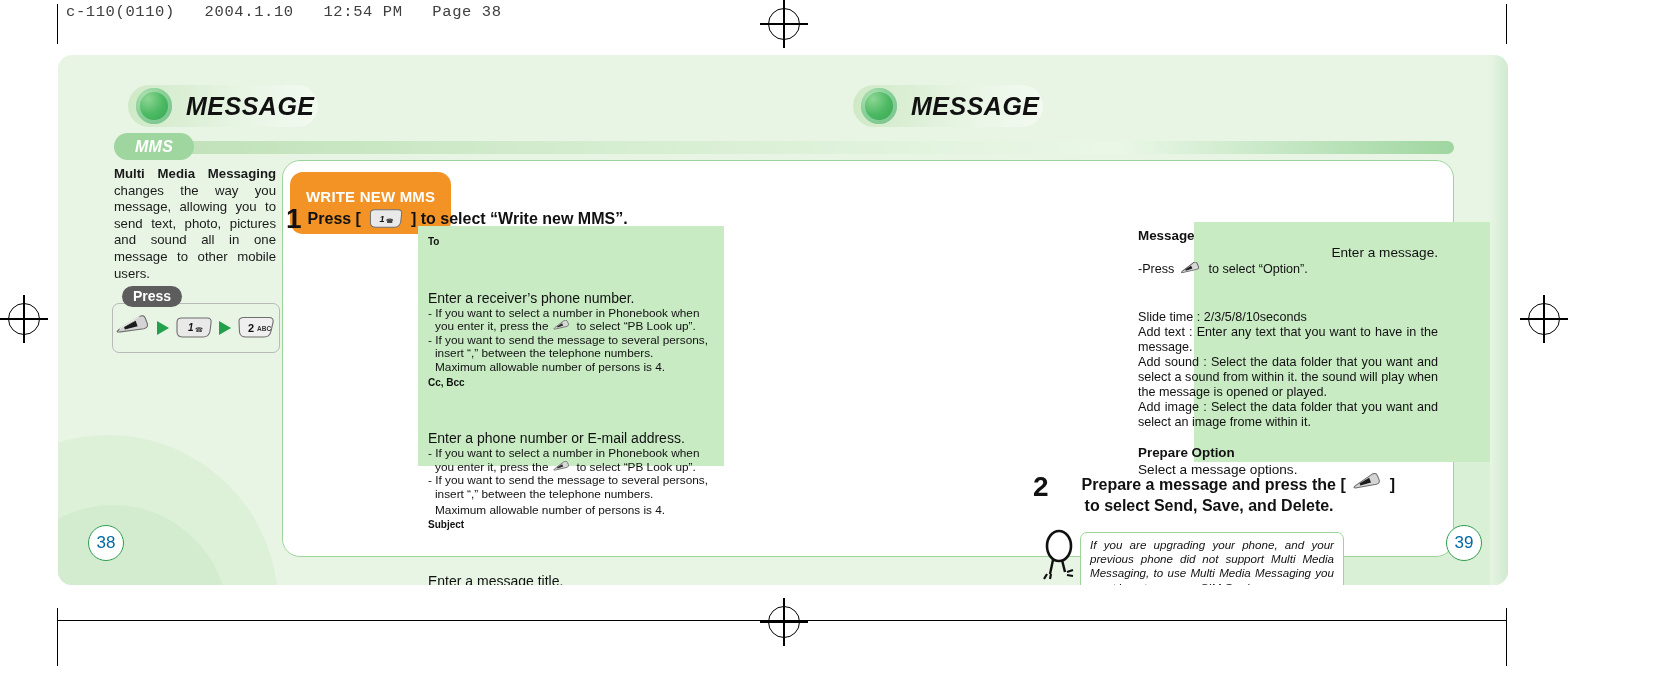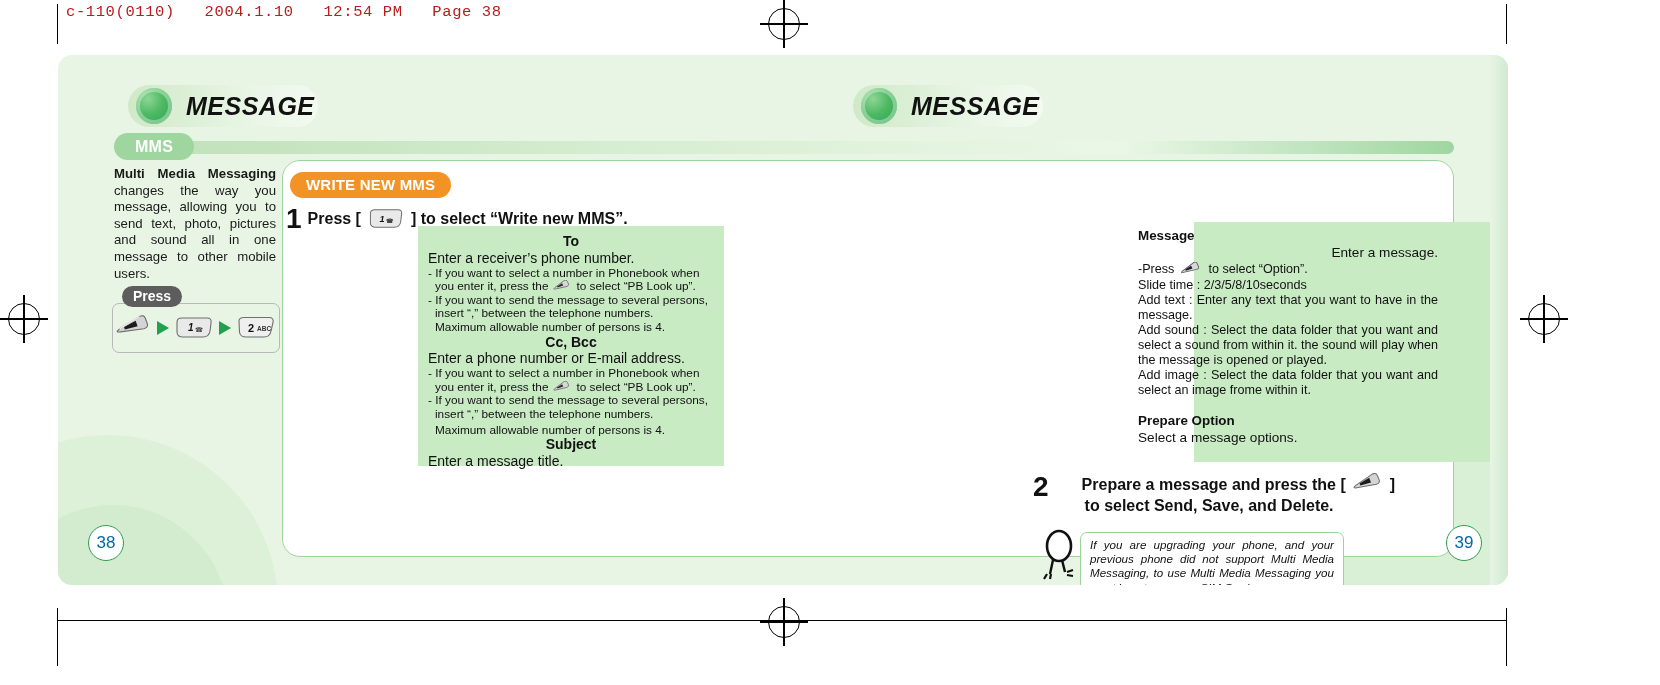--- a/index.html
+++ b/index.html
@@ -9,21 +9,21 @@
   #root{position:relative;width:1660px;height:685px;background:#fff;}
 
   
   .crop-line{position:absolute;background:#000;}
   .reg{position:absolute;width:30px;height:30px;border:1.2px solid #000;border-radius:50%;}
   .reg:before,.reg:after{content:"";position:absolute;background:#000;}
   .reg:before{left:50%;top:-9px;width:1.2px;height:48px;margin-left:-0.6px;}
   .reg:after{top:50%;left:-9px;height:1.2px;width:48px;margin-top:-0.6px;}
 
   .slug{position:absolute;left:66px;top:3px;font-family:"Liberation Mono","DejaVu Sans Mono",monospace;
-        font-size:15.5px;letter-spacing:0.6px;color:#b91c1c;white-space:pre;}
+        font-size:15.5px;letter-spacing:0.6px;color:#404040;white-space:pre;}
 
   
   .spread{position:absolute;left:58px;top:55px;width:1450px;height:530px;
           background:#e8f5e4;border-radius:14px 14px 14px 14px;overflow:hidden;}
   .spread:after{content:"";position:absolute;right:0;top:0;width:18px;height:100%;
           background:linear-gradient(90deg,#e8f5e4,#cfead0);}
   
   .blob{position:absolute;border-radius:50%;background:#ddf0d8;}
   .blob.b1{left:-120px;bottom:-190px;width:340px;height:340px;}
   .blob.b2{left:-60px;bottom:-150px;width:230px;height:230px;background:#d3ecd0;}
@@ -58,31 +58,31 @@
          justify-content:space-around;}
   .arrow-g{width:0;height:0;border-left:12px solid #22a04b;border-top:7px solid transparent;
            border-bottom:7px solid transparent;}
 
   
   .key{position:relative;display:inline-block;}
   .key svg{display:block;}
 
   
   .panel{position:absolute;left:282px;top:160px;width:1170px;height:400px;}
-  .wn-pill{position:absolute;left:8px;top:12px;height:26px;padding:0 16px;border-radius:13px;
+  .wn-pill{position:absolute;left:8px;top:12px;height:38px;padding:12px 16px;border-radius:13px;
            background:#f39325;color:#fff;font-weight:bold;font-size:15px;line-height:26px;letter-spacing:.2px;}
   .stepnum{font-size:28px;font-weight:bold;color:#111;line-height:1;}
   .step1{position:absolute;left:4px;top:45px;display:flex;align-items:center;gap:6px;
          font-size:16px;font-weight:bold;color:#111;white-space:nowrap;}
 
   .greenbox{position:absolute;background:#c9ebc4;}
   .gb1{left:136px;top:66px;width:306px;height:240px;}
   .gb1 .inner{padding:8px 10px 0 10px;font-size:13.2px;line-height:15.6px;color:#111;}
-  .gb-h{font-weight:bold;font-size:14px;text-align:center;}
-  .gb-l{font-size:14px;line-height:17px;}
+  .gb-h{font-weight:bold;font-size:10px;}
+  .gb-l{font-size:14px;line-height:17px;margin-top:40px;}
   .gb-s{font-size:11.8px;line-height:13.6px;}
 
   .gb2{right:-2px;top:6px;width:306px;height:234px;}
 
   
   .rtext{position:absolute;left:1138px;top:172px;width:306px;font-size:12.6px;line-height:15px;color:#111;}
 
   .step2{position:absolute;left:975px;top:418px;display:flex;align-items:flex-start;gap:7px;}
   .step2 .body{font-size:16px;font-weight:bold;color:#111;line-height:21px;white-space:nowrap;margin-left:26px;}
 
@@ -125,21 +125,21 @@
       <div class="msg-word" style="left:98px;">MESSAGE</div>
     </div>
 
     <div class="msg-head" style="left:755px;top:30px;width:260px;">
       <div class="msg-pill"></div>
       <div class="msg-dot" style="left:48px;"></div>
       <div class="msg-word" style="left:98px;">MESSAGE</div>
     </div>
 
     <div class="mms-bar" style="left:56px;top:86px;"></div>
-    <div class="mms-tab" style="left:56px;top:78px;">MMS</div>
+    <div class="mms-tab" style="left:56px;top:78px;font-style:italic;">MMS</div>
 
     <div class="intro" style="left:56px;top:111px;">
       <b>Multi Media Messaging</b><span> changes the way you message, allowing you to send text, photo, pictures and sound all in one message to other mobile users.</span>
     </div>
 
     <div class="presslab" style="left:64px;top:231px;">Press</div>
     <div class="pressbox" style="left:54px;top:248px;">
       <div class="pbrow">
         <span class="key">
           <svg width="36" height="26" viewBox="0 0 36 26">
@@ -276,21 +276,21 @@
         <span class="key">
           <svg width="24" height="15" viewBox="0 0 36 26">
               <g transform="rotate(-25 18 13)">
             <path d="M4 9 L27 4 Q32 3.5 32 8 L32 13 Q32 17.5 27 17 L4 12 Q1 11.5 1 10.5 Z" fill="#d8d8d8" stroke="#5f5f5f" stroke-width="1.6"></path>
             <path d="M9 8.6 L21 7 L21 12.4 L9 11.2 Z" fill="#1c1c1c"></path>
               </g>
             </svg>
         </span>
         <span>to select “Option”.</span>
       </div>
-      <div style="font-size:12.6px;line-height:16px;">Slide time : 2/3/5/8/10seconds</div>
+      <div style="font-size:12.6px;line-height:16px;margin-top:32px;">Slide time : 2/3/5/8/10seconds</div>
       <div style="font-size:12.6px;line-height:15px;text-align:justify;">Add text : Enter any text that you want to have in the message.</div>
       <div style="font-size:12.6px;line-height:15px;text-align:justify;">Add sound : Select the data folder that you want and select a sound from within it. the sound will play when the message is opened or played.</div>
       <div style="font-size:12.6px;line-height:15px;text-align:justify;">Add image : Select the data folder that you want and select an image frome within it.</div>
       <div style="font-weight:bold;font-size:13.4px;line-height:17px;margin-top:14px;">Prepare Option</div>
       <div style="font-size:13.6px;line-height:17px;">Select a message options.</div>
     </div>
 
     <div class="pagenum" style="left:30px;top:470px;">38</div>
     <div class="pagenum" style="left:1388px;top:470px;">39</div>
   </div>

